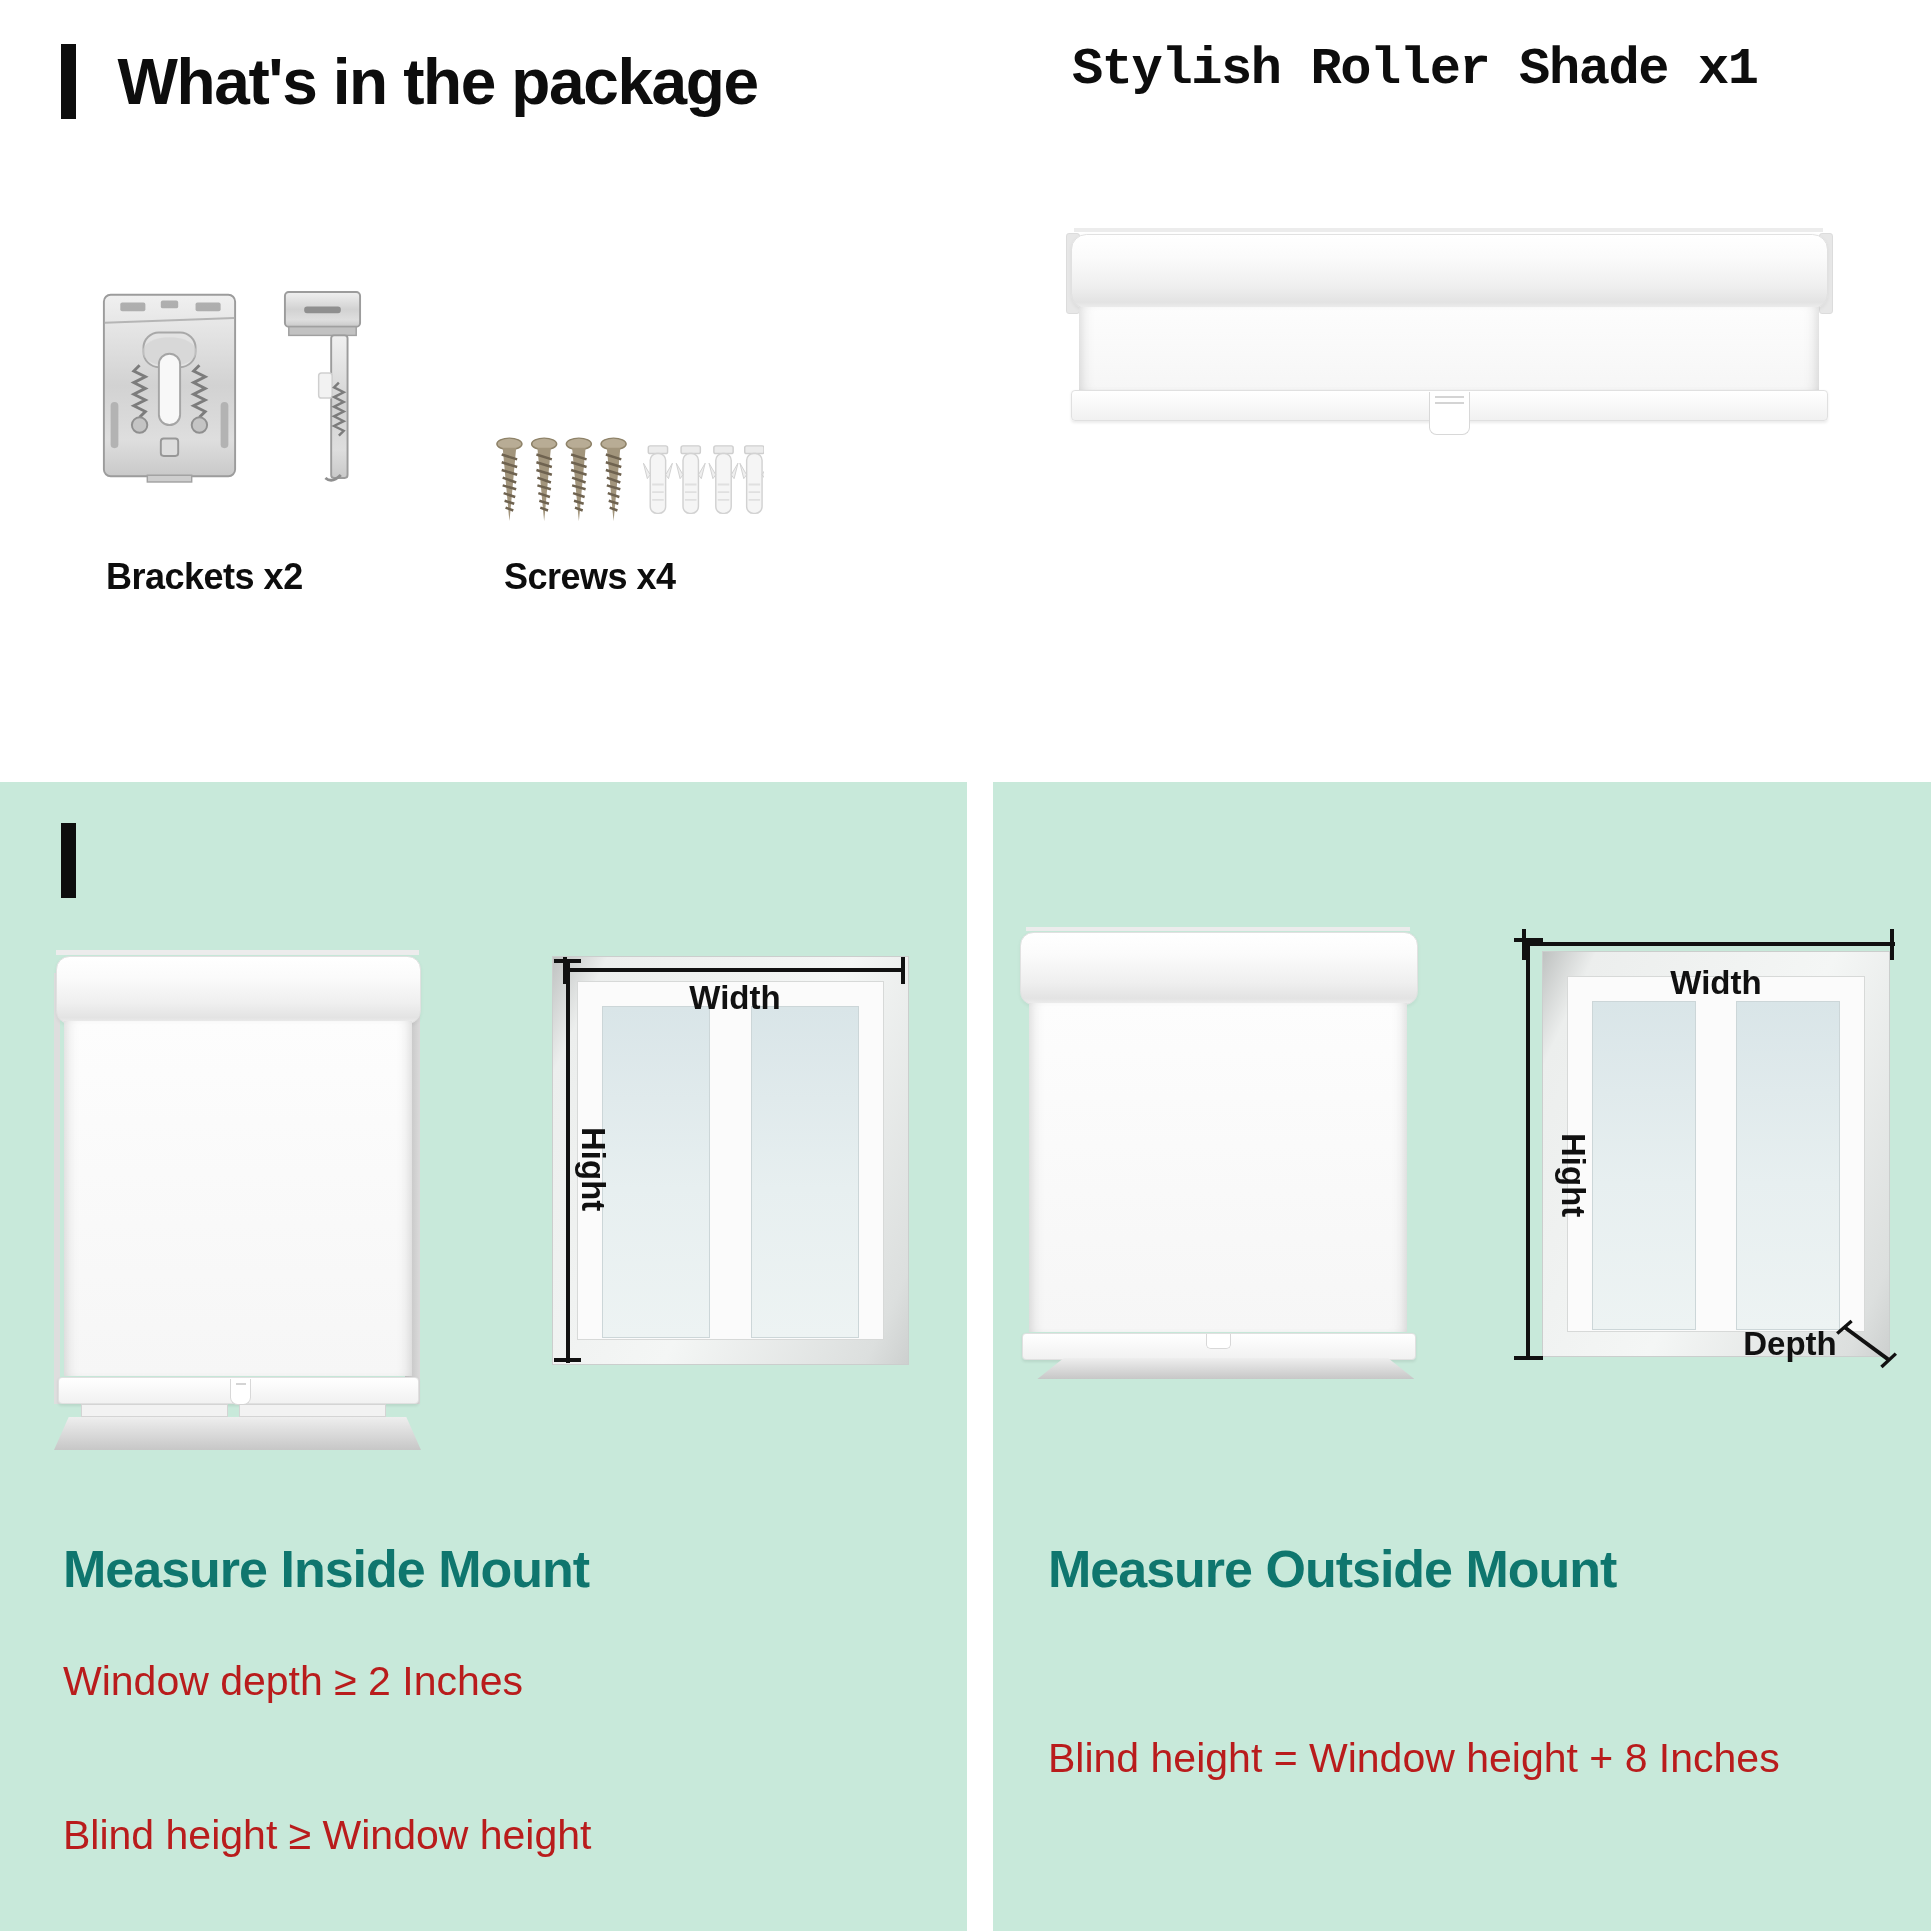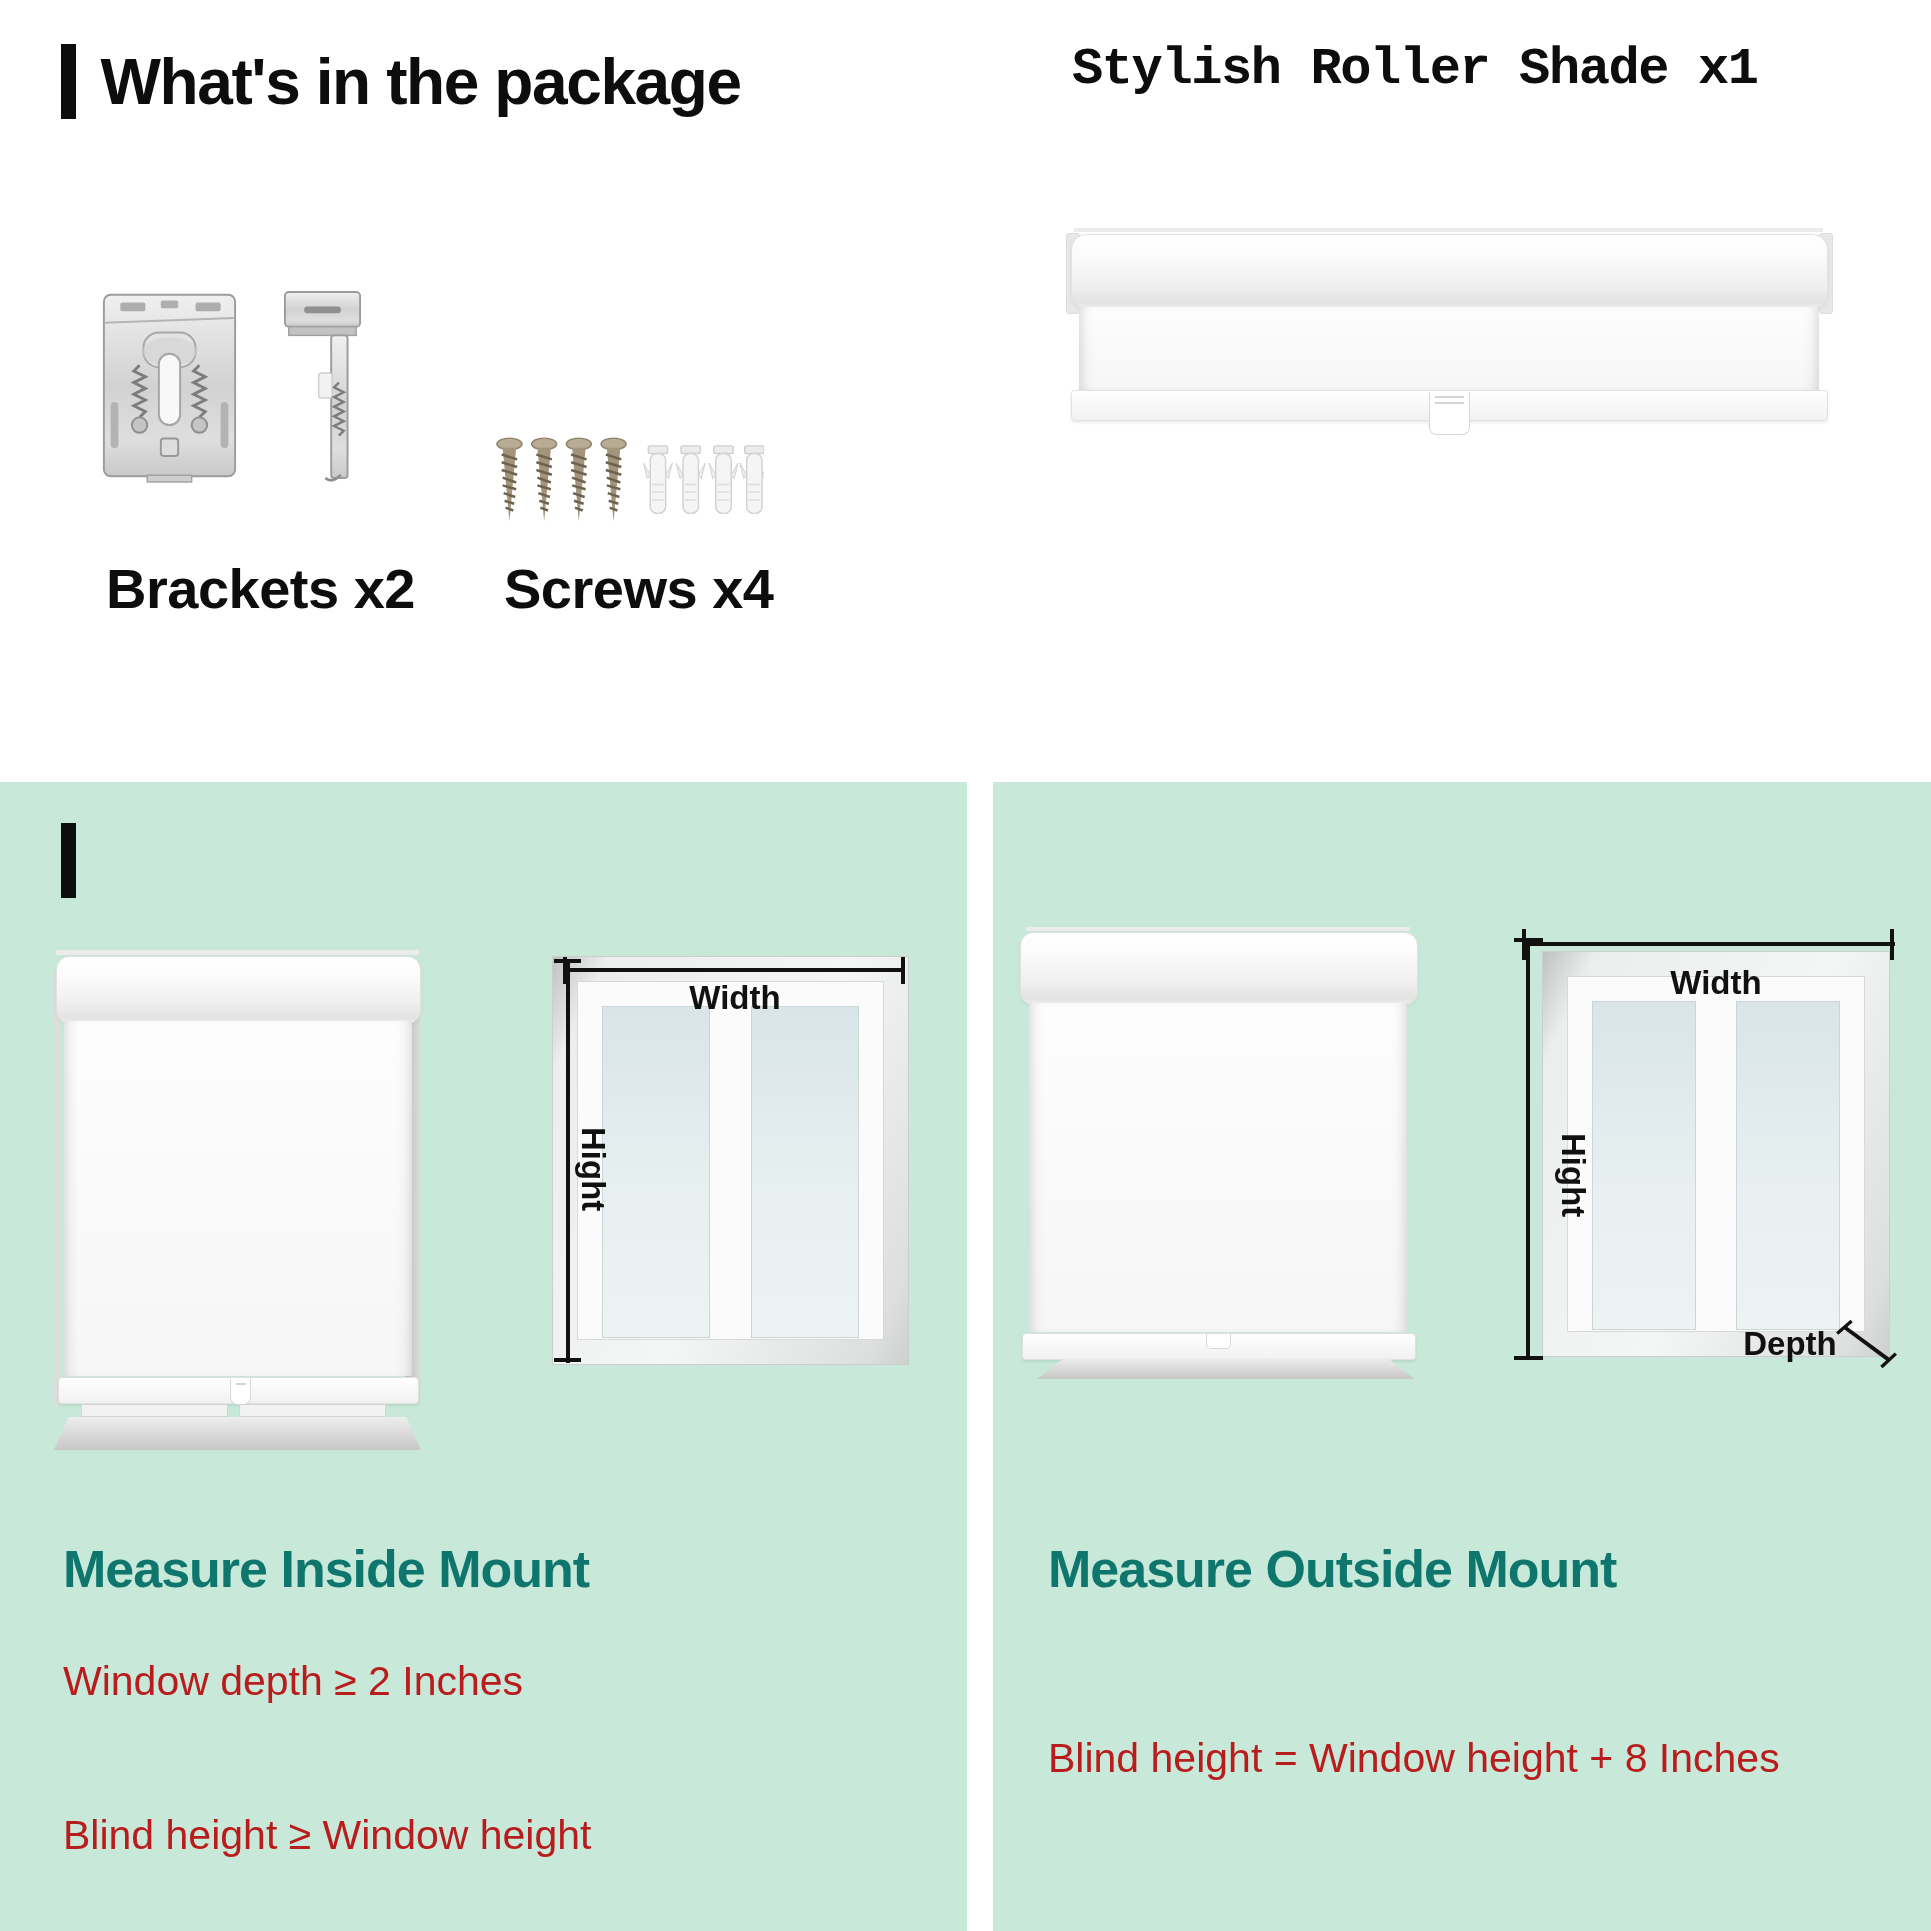--- a/index.html
+++ b/index.html
@@ -1,25 +1,25 @@
 <!DOCTYPE html>
 <html><head>
 <meta charset="utf-8">
 <style>
   html,body{margin:0;padding:0;background:#fff;}
   #canvas{position:relative;width:1931px;height:1931px;background:#ffffff;overflow:hidden;
           font-family:"Liberation Sans","DejaVu Sans",sans-serif;color:#111;}
   .abs{position:absolute;}
   
-  .h1{position:absolute;display:flex;align-items:center;gap:25px;
+  .h1{position:absolute;display:flex;align-items:center;gap:42px;
       font-weight:800;font-size:64px;letter-spacing:-1.4px;color:#0d0d0d;white-space:nowrap;}
   .hbar{width:14.5px;height:75px;background:#0d0d0d;flex:0 0 auto;}
   .h1.nobar{gap:0;}
   .h2{position:absolute;font-weight:800;font-size:52px;letter-spacing:-1px;color:#0f766e;white-space:nowrap;}
-  .h3{position:absolute;font-weight:800;font-size:56px;letter-spacing:-0.5px;color:#0d0d0d;white-space:nowrap;}
+  .h3{position:absolute;font-weight:800;font-size:36px;letter-spacing:-0.5px;color:#0d0d0d;white-space:nowrap;}
   .body-line{position:absolute;font-weight:500;font-size:41px;color:#b91c1c;white-space:nowrap;}
   
   .panel{position:absolute;top:782px;bottom:0;background:#c8e9da;}
   
   .topline{position:absolute;background:#ececec;}
   .cassette{position:absolute;background:linear-gradient(180deg,#ffffff 0%,#fbfbfb 30%,#efefef 70%,#e3e3e3 92%,#ededed 100%);
             border:1px solid #e1e1e1;border-radius:15.4px;box-shadow:0 1.9px 3.9px rgba(0,0,0,.05);}
   .cap{position:absolute;background:#e7e7e7;border:1px solid #dcdcdc;border-radius:2.9px;}
   .fabric{position:absolute;background:linear-gradient(180deg,#fdfdfd,#f6f6f6);
           box-shadow:inset 11.6px 0 15.4px -11.6px rgba(0,0,0,.20),inset -11.6px 0 15.4px -11.6px rgba(0,0,0,.20);}

